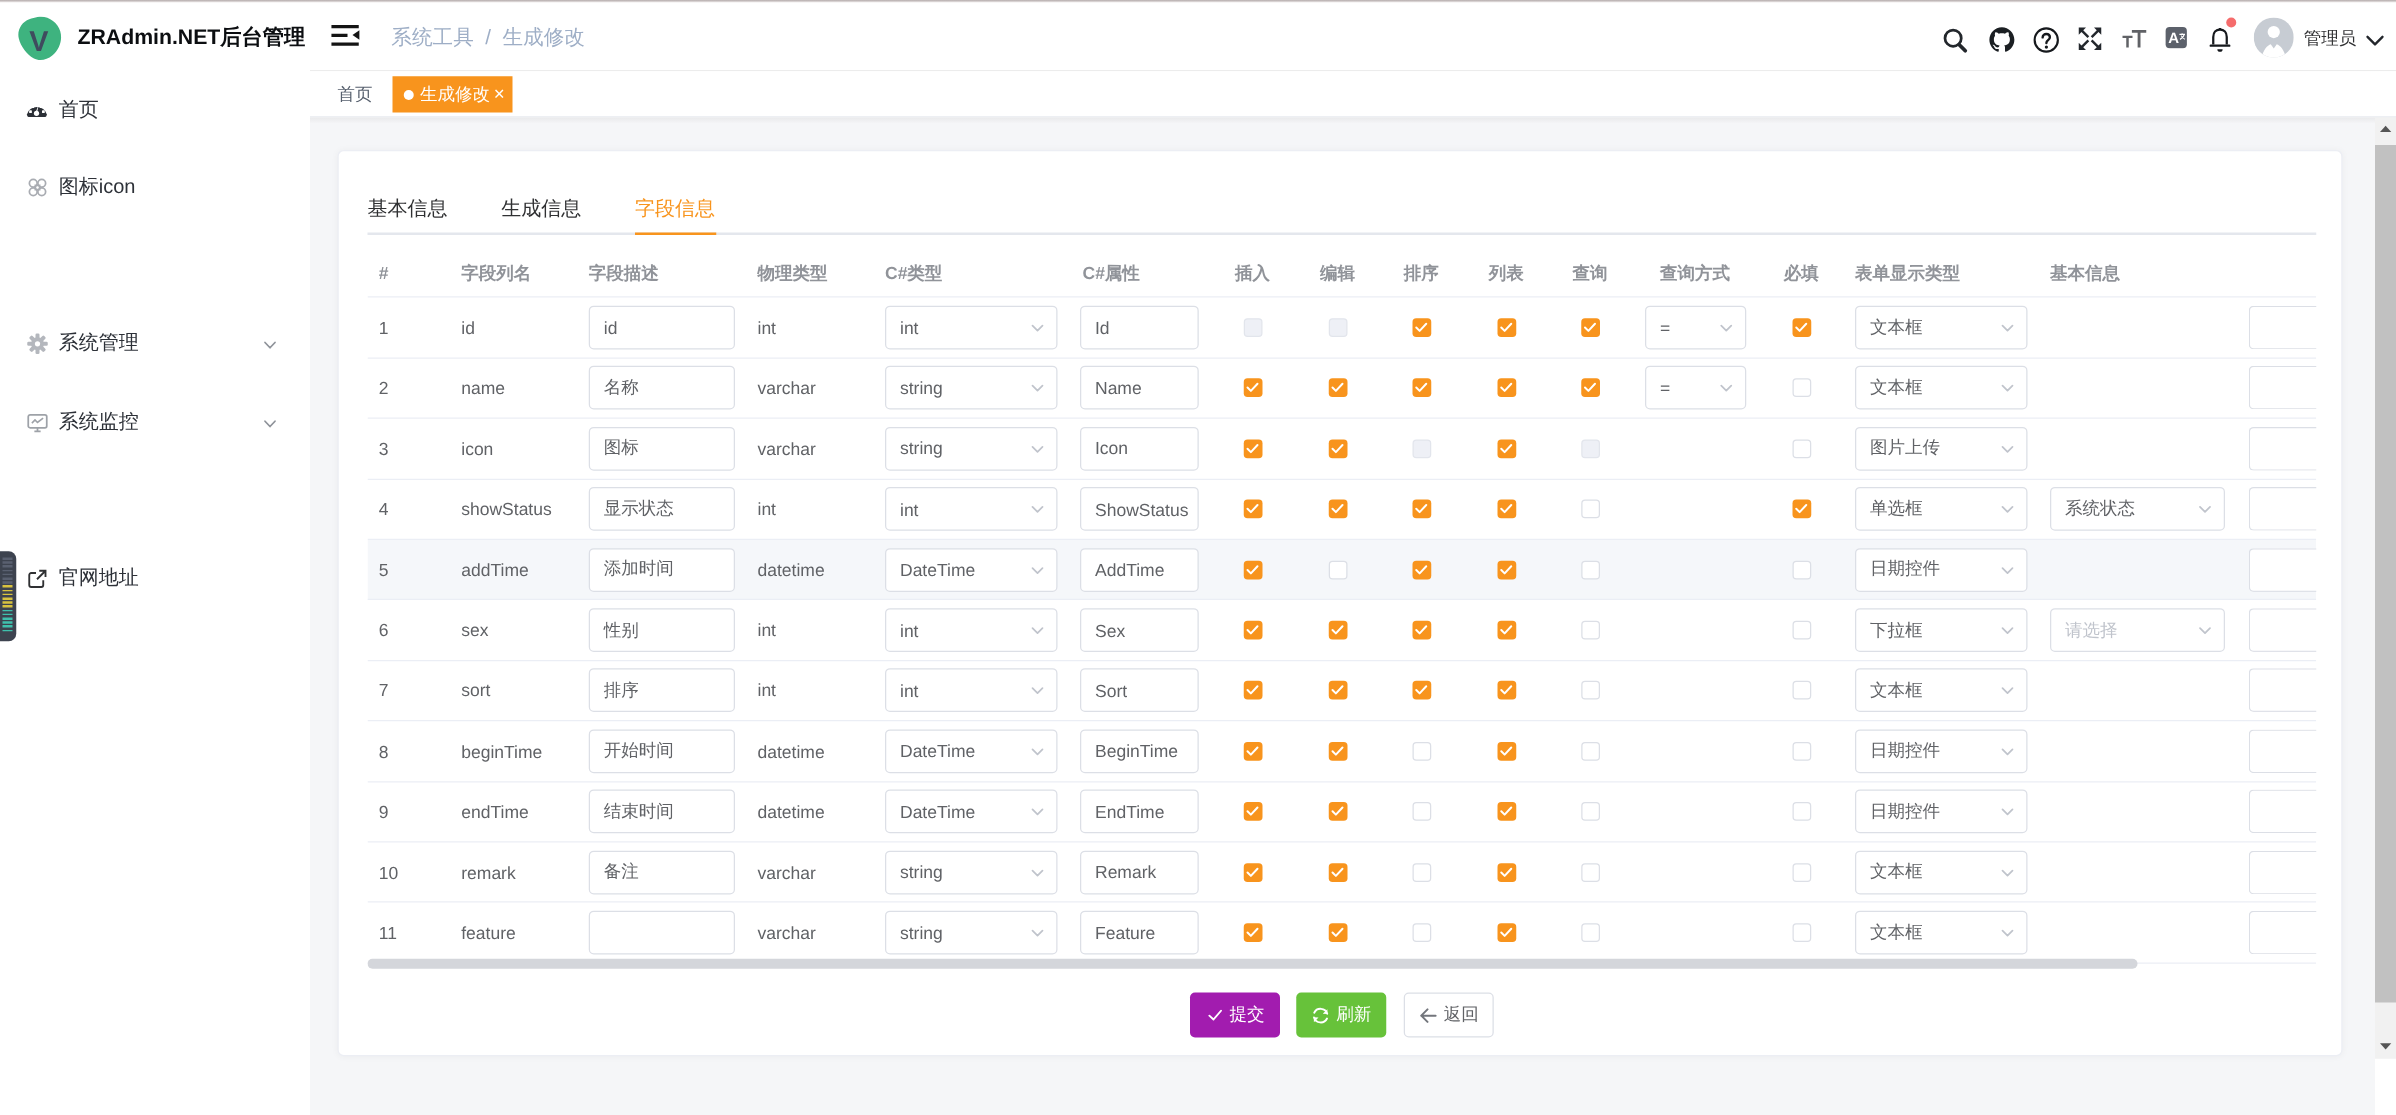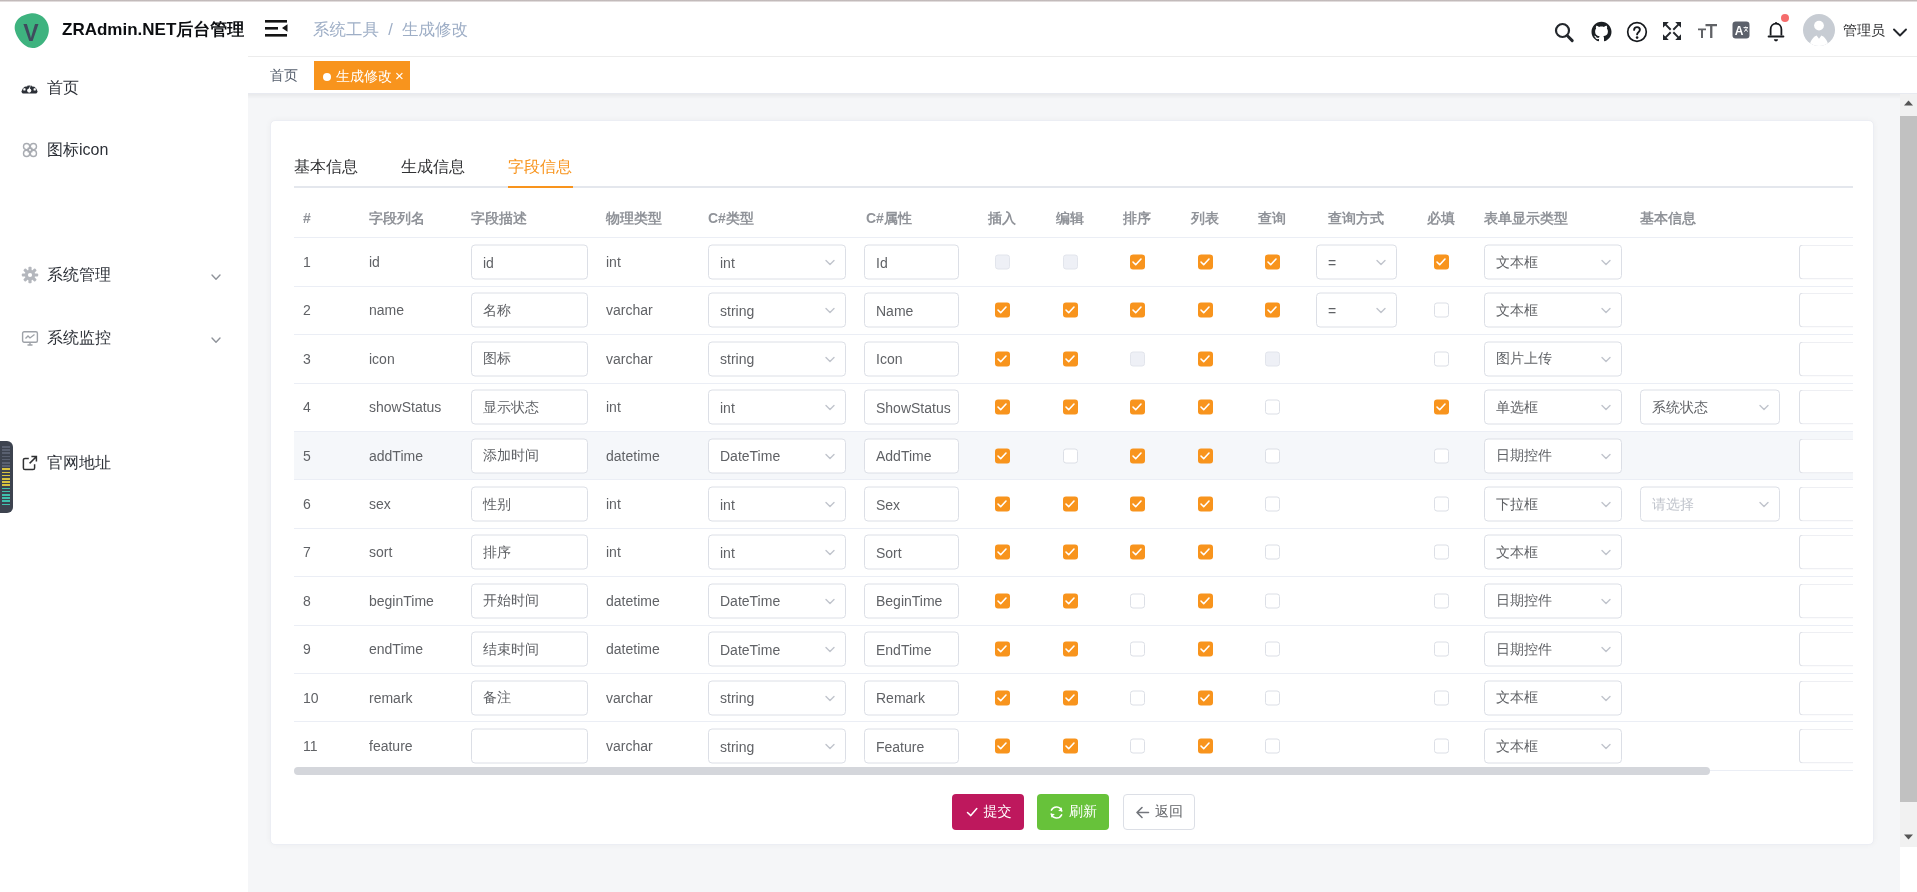--- a/index.html
+++ b/index.html
@@ -628,21 +628,21 @@
           </span>
           <span class="cb off" style="left:970.5px;"></span>
           <span class="cb off" style="left:1139.5px;"></span>
           <span class="sel" style="left:1190px;width:138px;">文本框<svg width="14" height="14" viewBox="0 0 14 14">
               <path d="M3 5 L7 9 L11 5" stroke="#c0c4cc" stroke-width="1.4" fill="none" stroke-linecap="round" stroke-linejoin="round"></path>
             </svg></span>
           <span class="inp" style="left:1505px;width:61px;border-right:none;border-radius:4px 0 0 4px;"></span>
         </div>
       <div class="abs" id="hsb"></div>
     </div>
-    <div class="abs btn" style="left:681px;width:72px;background:#be185d;color:#fff;"><svg width="14" height="14" viewBox="0 0 14 14" style="margin-right:5px;">
+    <div class="abs btn" style="left:681px;width:72px;background:#a21caf;color:#fff;"><svg width="14" height="14" viewBox="0 0 14 14" style="margin-right:5px;">
           <path d="M2.5 7.5 L5.8 10.6 L11.8 3.6" stroke="#fff" stroke-width="1.5" fill="none" stroke-linecap="round" stroke-linejoin="round"></path>
         </svg>提交</div>
     <div class="abs btn" style="left:766px;width:72px;background:#67c23a;color:#fff;"><svg width="15" height="15" viewBox="0 0 15 15" style="margin-right:5px;">
           <path d="M12.8 6 A5.6 5.6 0 0 0 2.4 5.2 M2.2 9 A5.6 5.6 0 0 0 12.6 9.8" stroke="#fff" stroke-width="1.5" fill="none" stroke-linecap="round"></path>
           <path d="M12.9 2.3 L12.9 6.2 L9.2 6 Z" fill="#fff"></path>
           <path d="M2.1 12.7 L2.1 8.8 L5.8 9 Z" fill="#fff"></path>
         </svg>刷新</div>
     <div class="abs btn" style="left:852px;width:72px;background:#fff;border:1px solid #dcdfe6;color:#606266;"><svg width="15" height="13" viewBox="0 0 15 13" style="margin-right:5px;">
           <path d="M7 1.5 L2 6.5 L7 11.5 M2 6.5 L13.5 6.5" stroke="#73767c" stroke-width="1.6" fill="none" stroke-linecap="round" stroke-linejoin="round"></path>
         </svg>返回</div>

